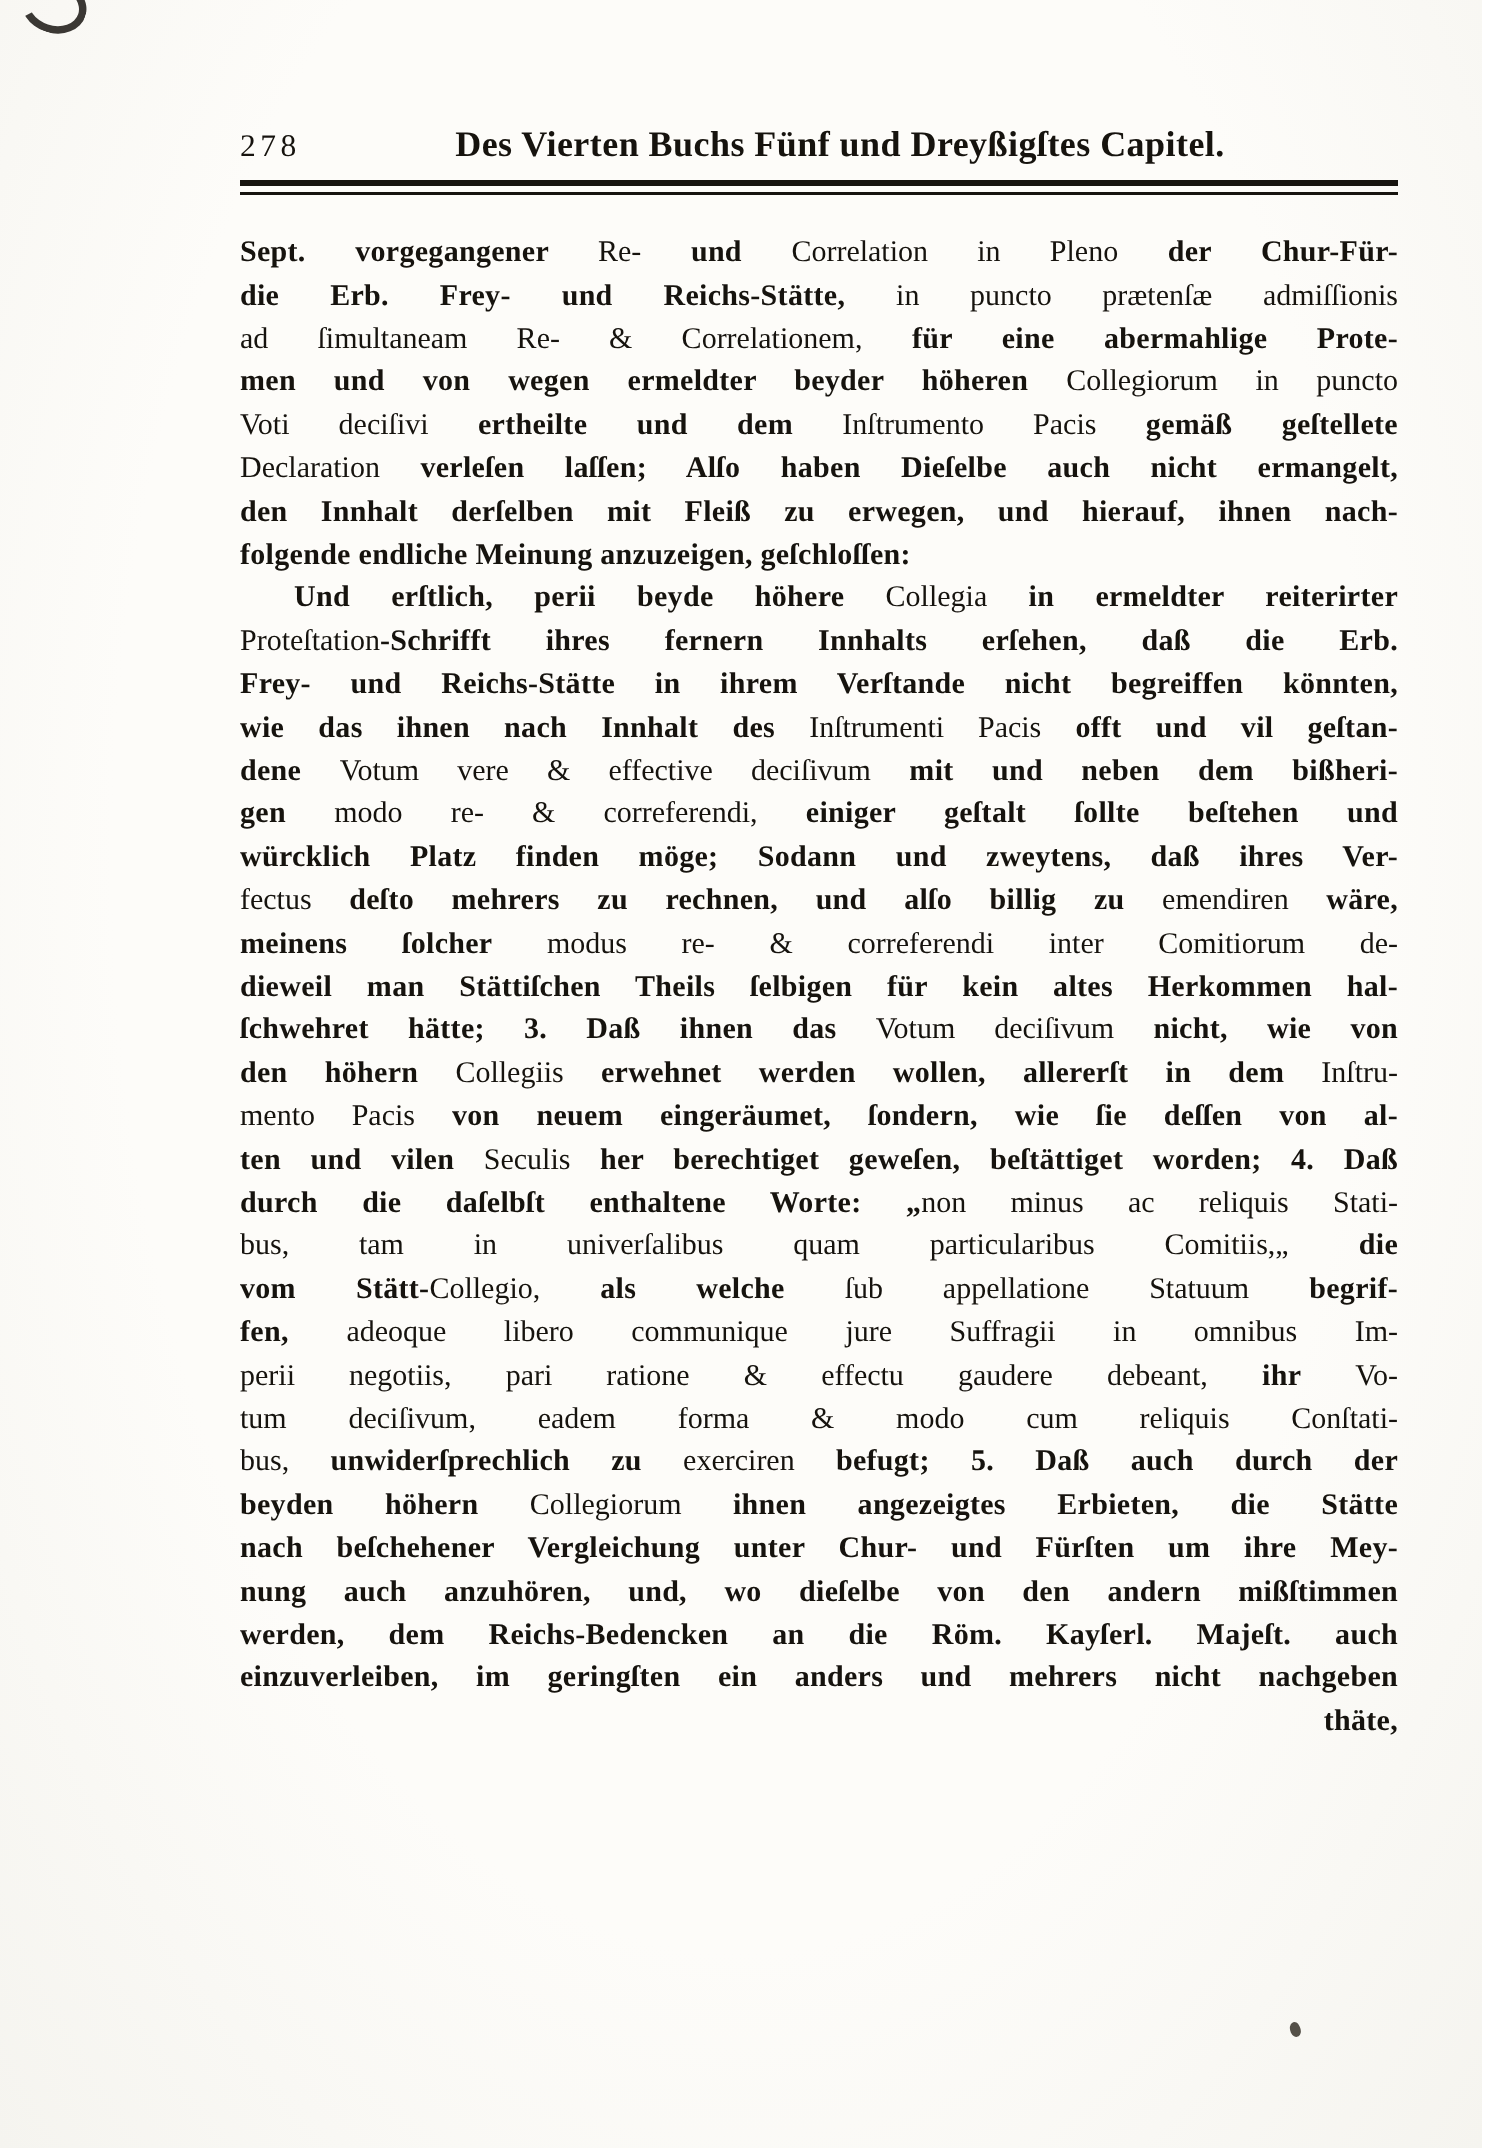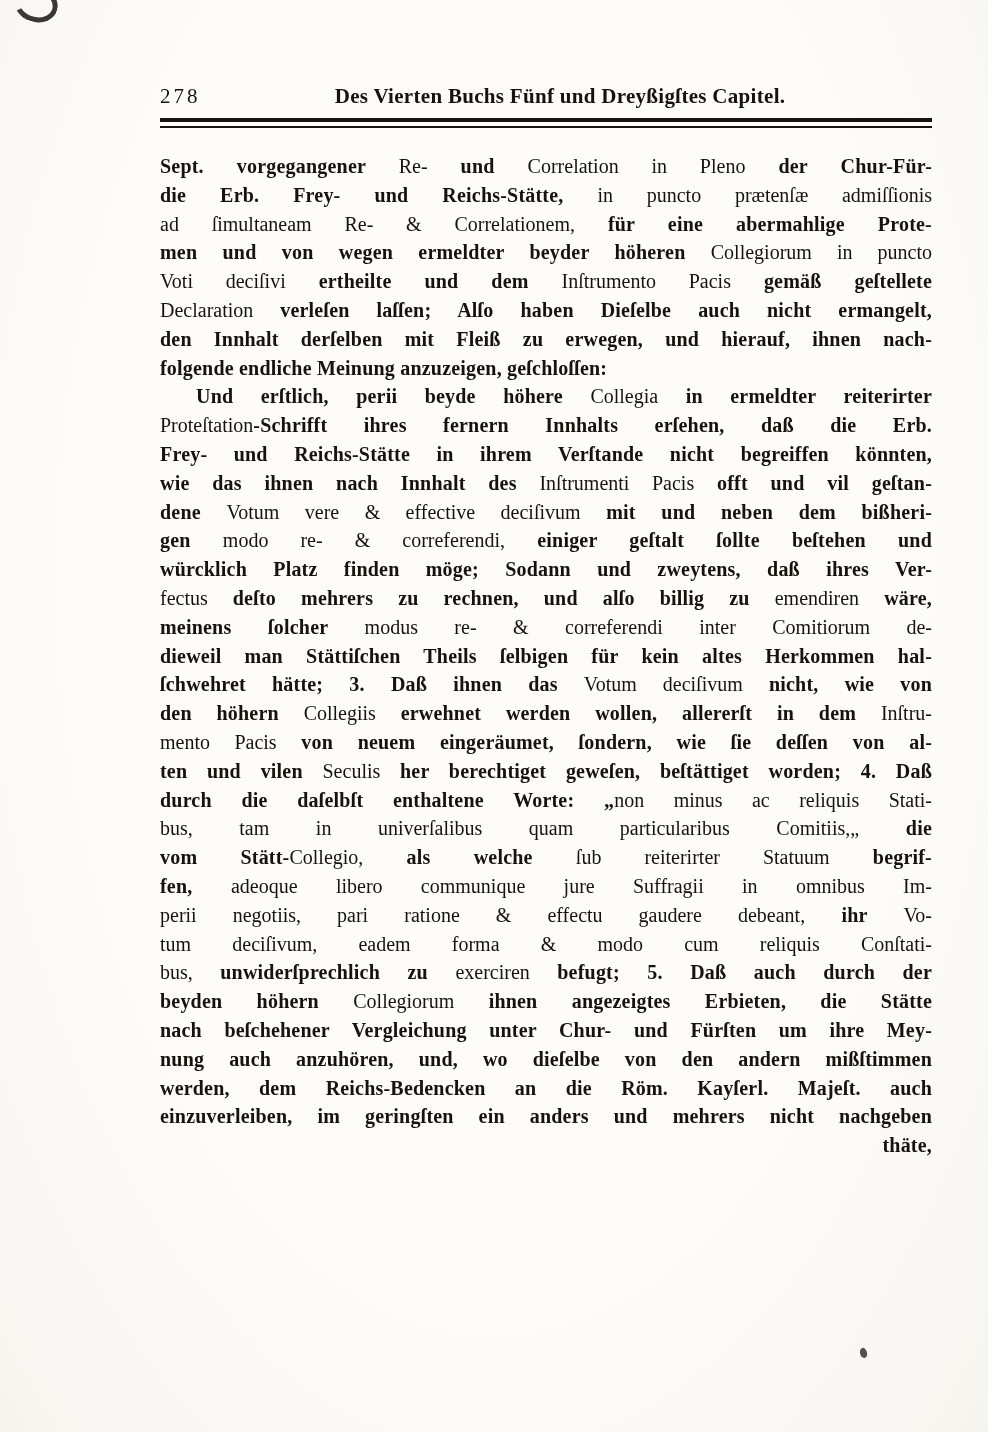--- a/index.html
+++ b/index.html
@@ -18,21 +18,21 @@
     border-top-color:transparent;border-left-color:transparent;
     transform:rotate(18deg);opacity:.85;
   }
   .speck{
     position:absolute;left:860px;top:1348px;width:7px;height:10px;
     background:#2a251d;border-radius:60% 40% 55% 45%;transform:rotate(-25deg);opacity:.8;
   }
   .content{position:absolute;left:160px;top:84px;width:772px;}
   .header{display:flex;align-items:baseline;}
   .pagenum{width:72px;font-size:21px;letter-spacing:3px;font-weight:400;}
-  .running-title{flex:1;text-align:center;font-size:21px;font-weight:700;letter-spacing:.3px;}
+  .running-title{flex:1;text-align:center;font-size:24px;font-weight:700;letter-spacing:.3px;}
   .hdr-spacer{width:44px;}
   .rule{margin-top:9px;border-top:4px solid #17140f;border-bottom:2px solid #17140f;height:4px;}
   .body-text{margin-top:24px;font-size:20px;line-height:28.8px;}
   .line{text-align:justify;text-align-last:justify;white-space:normal;}
   .line.align-left{text-align-last:left;}
   .line.align-right{text-align:left;text-align-last:right;}
   .line.indent{text-indent:36px;}
   .seg-de{font-weight:700;letter-spacing:.2px;}
   .seg-la{font-weight:400;}
 </style>
@@ -67,21 +67,21 @@
         <div class="line"><span class="seg-de">würcklich Platz finden möge; Sodann und zweytens, daß ihres Ver-</span></div>
         <div class="line"><span class="seg-la">fectus</span><span class="seg-de"> deſto mehrers zu rechnen, und alſo billig zu </span><span class="seg-la">emendiren</span><span class="seg-de"> wäre,</span></div>
         <div class="line"><span class="seg-de">meinens ſolcher </span><span class="seg-la">modus re- &amp; correferendi inter Comitiorum de-</span></div>
         <div class="line"><span class="seg-de">dieweil man Stättiſchen Theils ſelbigen für kein altes Herkommen hal-</span></div>
         <div class="line"><span class="seg-de">ſchwehret hätte; 3. Daß ihnen das </span><span class="seg-la">Votum deciſivum</span><span class="seg-de"> nicht, wie von</span></div>
         <div class="line"><span class="seg-de">den höhern </span><span class="seg-la">Collegiis</span><span class="seg-de"> erwehnet werden wollen, allererſt in dem </span><span class="seg-la">Inſtru-</span></div>
         <div class="line"><span class="seg-la">mento Pacis</span><span class="seg-de"> von neuem eingeräumet, ſondern, wie ſie deſſen von al-</span></div>
         <div class="line"><span class="seg-de">ten und vilen </span><span class="seg-la">Seculis</span><span class="seg-de"> her berechtiget geweſen, beſtättiget worden; 4. Daß</span></div>
         <div class="line"><span class="seg-de">durch die daſelbſt enthaltene Worte: „</span><span class="seg-la">non minus ac reliquis Stati-</span></div>
         <div class="line"><span class="seg-la">bus, tam in univerſalibus quam particularibus Comitiis,„</span><span class="seg-de"> die</span></div>
-        <div class="line"><span class="seg-de">vom Stätt-</span><span class="seg-la">Collegio,</span><span class="seg-de"> als welche </span><span class="seg-la">ſub reiterirter Statuum</span><span class="seg-de"> begrif-</span></div>
+        <div class="line"><span class="seg-de">vom Stätt-</span><span class="seg-la">Collegio,</span><span class="seg-de"> als welche </span><span class="seg-la">ſub appellatione Statuum</span><span class="seg-de"> begrif-</span></div>
         <div class="line"><span class="seg-de">fen, </span><span class="seg-la">adeoque libero communique jure Suffragii in omnibus Im-</span></div>
         <div class="line"><span class="seg-la">perii negotiis, pari ratione &amp; effectu gaudere debeant,</span><span class="seg-de"> ihr </span><span class="seg-la">Vo-</span></div>
         <div class="line"><span class="seg-la">tum deciſivum, eadem forma &amp; modo cum reliquis Conſtati-</span></div>
         <div class="line"><span class="seg-la">bus,</span><span class="seg-de"> unwiderſprechlich zu </span><span class="seg-la">exerciren</span><span class="seg-de"> befugt; 5. Daß auch durch der</span></div>
         <div class="line"><span class="seg-de">beyden höhern </span><span class="seg-la">Collegiorum</span><span class="seg-de"> ihnen angezeigtes Erbieten, die Stätte</span></div>
         <div class="line"><span class="seg-de">nach beſchehener Vergleichung unter Chur- und Fürſten um ihre Mey-</span></div>
         <div class="line"><span class="seg-de">nung auch anzuhören, und, wo dieſelbe von den andern mißſtimmen</span></div>
         <div class="line"><span class="seg-de">werden, dem Reichs-Bedencken an die Röm. Kayſerl. Majeſt. auch</span></div>
         <div class="line"><span class="seg-de">einzuverleiben, im geringſten ein anders und mehrers nicht nachgeben</span></div>
         <div class="line align-right"><span class="seg-de">thäte,</span></div>

